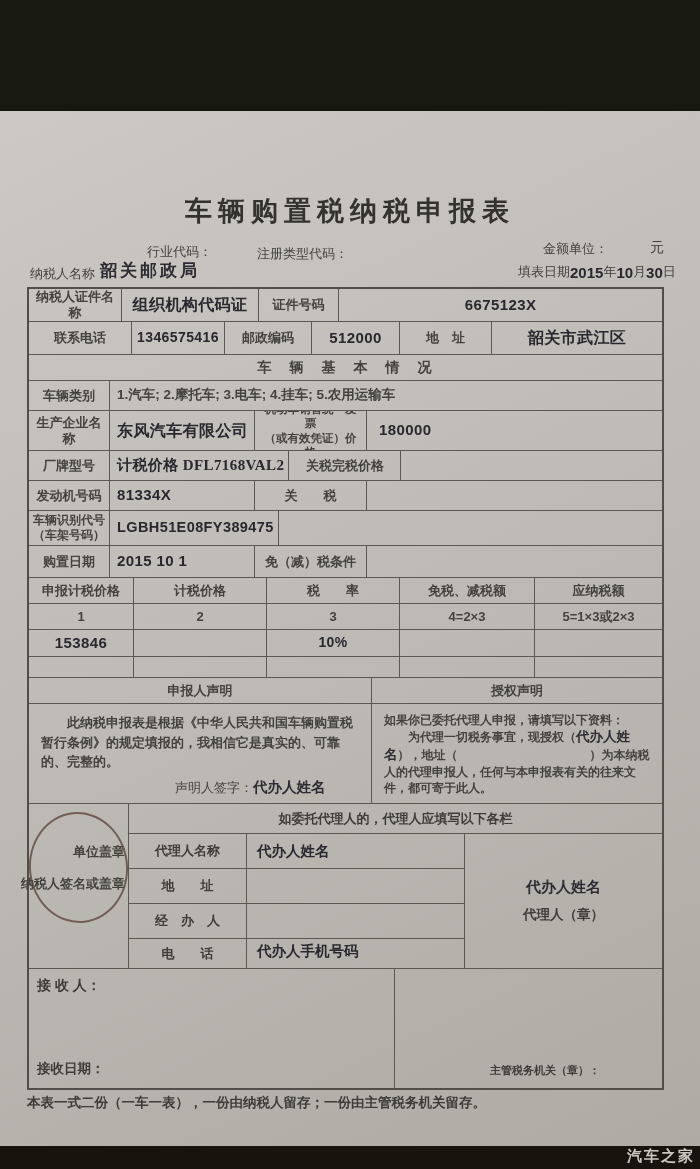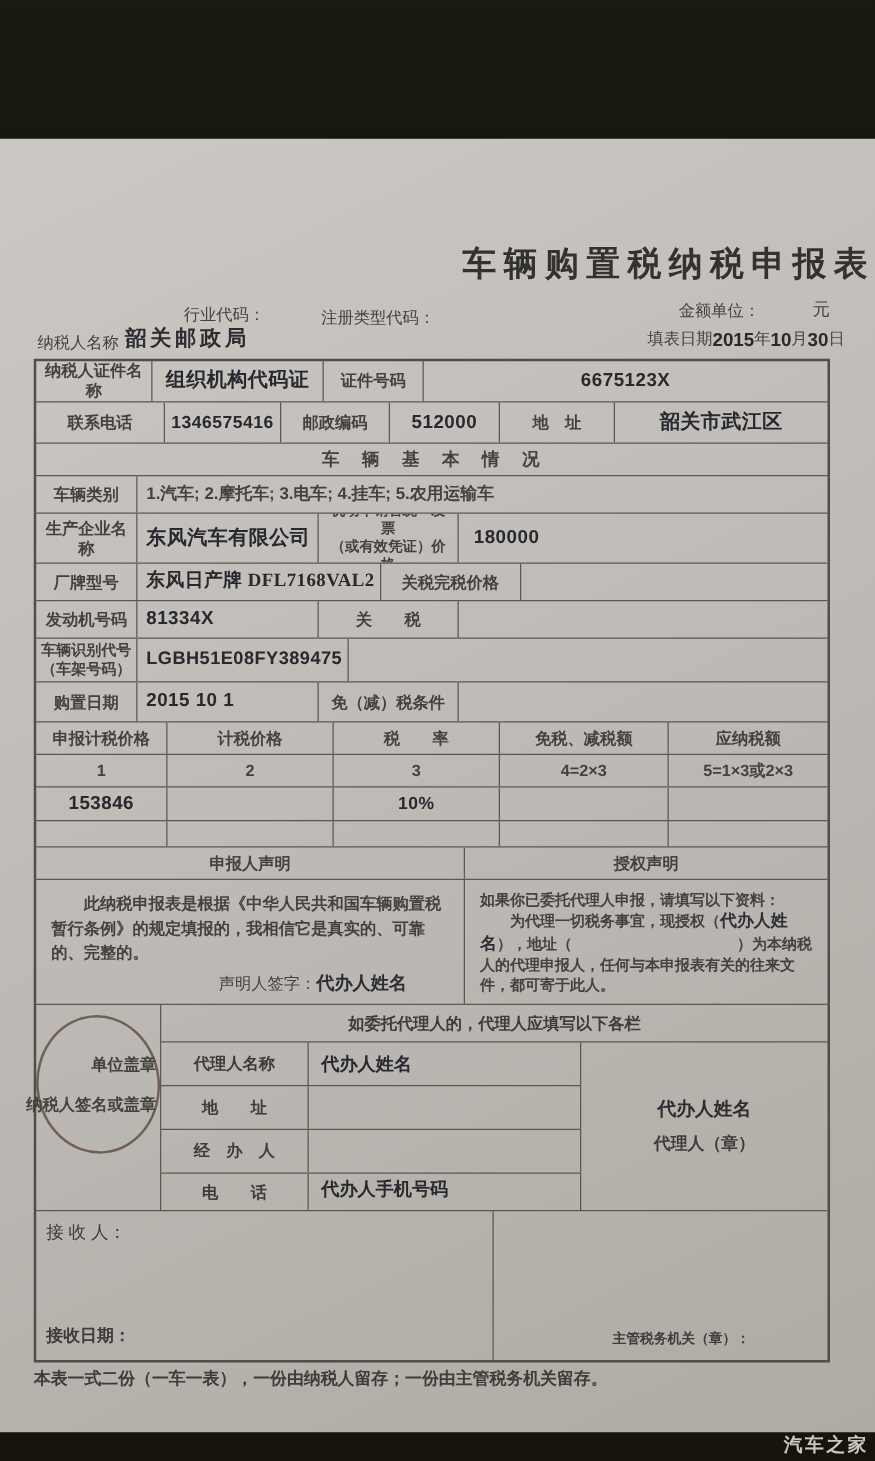--- a/index.html
+++ b/index.html
@@ -12,21 +12,21 @@
     position:absolute;left:0;top:111px;width:700px;height:1035px;
     background:linear-gradient(155deg,#ccc9c5 0%,#bfbcb7 45%,#aeaba5 100%);
     box-shadow:0 4px 8px rgba(0,0,0,.65);
     color:#3e3c38;
   }
   .bottom-band{position:absolute;left:0;top:1146px;width:700px;height:23px;background:#17140d}
   .watermark{position:absolute;right:5px;bottom:3px;font-size:15px;font-weight:bold;
     color:rgba(233,230,223,.85);letter-spacing:2px}
 
   
-  .form-title{position:absolute;top:82px;left:0;width:100%;text-align:right;
+  .form-title{position:absolute;top:82px;left:0;width:100%;text-align:center;
     font-family:"Liberation Serif","DejaVu Serif",serif;
     font-size:27px;font-weight:bold;letter-spacing:6px;color:#33322f}
   .abs{position:absolute;white-space:nowrap}
   .lbl{font-size:13px;font-weight:normal;color:#44423d}
   .fill{font-weight:bold;color:#28282e}
   .fill-cjk{font-family:"Liberation Serif","DejaVu Serif",serif;font-weight:bold;color:#2d2c32}
 
   
   .tbl{position:absolute;left:27px;top:176px;width:637px;border:2px solid #514e49;box-sizing:border-box}
   .row{display:flex;border-bottom:1px solid #5b5852;box-sizing:border-box}
@@ -66,21 +66,21 @@
     font-size:13px;font-weight:bold;box-sizing:border-box}
   .arow .av{flex:1;border-right:1px solid #5b5852;display:flex;align-items:center;box-sizing:border-box;
     padding-left:10px;font-size:14.5px;font-weight:bold;color:#28282e;white-space:nowrap;overflow:visible}
   .agent-seal{flex:1;display:flex;flex-direction:column;align-items:center;justify-content:center;gap:9px}
   .agent-seal .s1{font-size:15px;font-weight:bold;color:#2d2c32}
   .agent-seal .s2{font-size:13.5px;font-weight:bold}
 
   
   .rc{position:relative;overflow:hidden;box-sizing:border-box;border-right:1px solid #5b5852}
   .rc:last-child{border-right:0}
-  .rc .tl{position:absolute;left:8px;top:8px;font-size:14px;font-weight:normal}
+  .rc .tl{position:absolute;left:8px;top:8px;font-size:14px;font-weight:bold}
   .rc .bl{position:absolute;left:8px;bottom:10px;font-size:13.5px;font-weight:bold}
   .rc .br{position:absolute;left:95px;bottom:10px;font-size:11px;font-weight:bold}
 
   .copy-note{position:absolute;left:27px;top:983px;font-size:13.5px;font-weight:bold;color:#3e3c38}
 </style>
 </head>
 <body>
 
 <div class="paper">
 
@@ -130,21 +130,21 @@
       <div class="c v left fill-cjk ovf" style="flex:0 0 145px;font-size:16px">东风汽车有限公司</div>
       <div class="c small" style="flex:0 0 112px">
         <span>机动车销售统一发票</span>
         <span>（或有效凭证）价格</span>
       </div>
       <div class="c v left" style="flex:1;padding-left:12px">180000</div>
     </div>
 
     <div class="row" style="height:30px">
       <div class="c" style="flex:0 0 81px">厂牌型号</div>
-      <div class="c v left fill-cjk ovf" style="flex:0 0 145px;font-size:15px">东风日产牌 DFL7168VAL2</div>
+      <div class="c v left fill-cjk ovf" style="flex:0 0 145px;font-size:15px">计税价格 DFL7168VAL2</div>
       <div class="c" style="flex:0 0 112px">关税完税价格</div>
       <div class="c v left" style="flex:1"></div>
     </div>
 
     <div class="row" style="height:30px">
       <div class="c" style="flex:0 0 81px">发动机号码</div>
       <div class="c v left" style="flex:0 0 145px">81334X</div>
       <div class="c" style="flex:0 0 112px">关　　税</div>
       <div class="c v left" style="flex:1"></div>
     </div>

